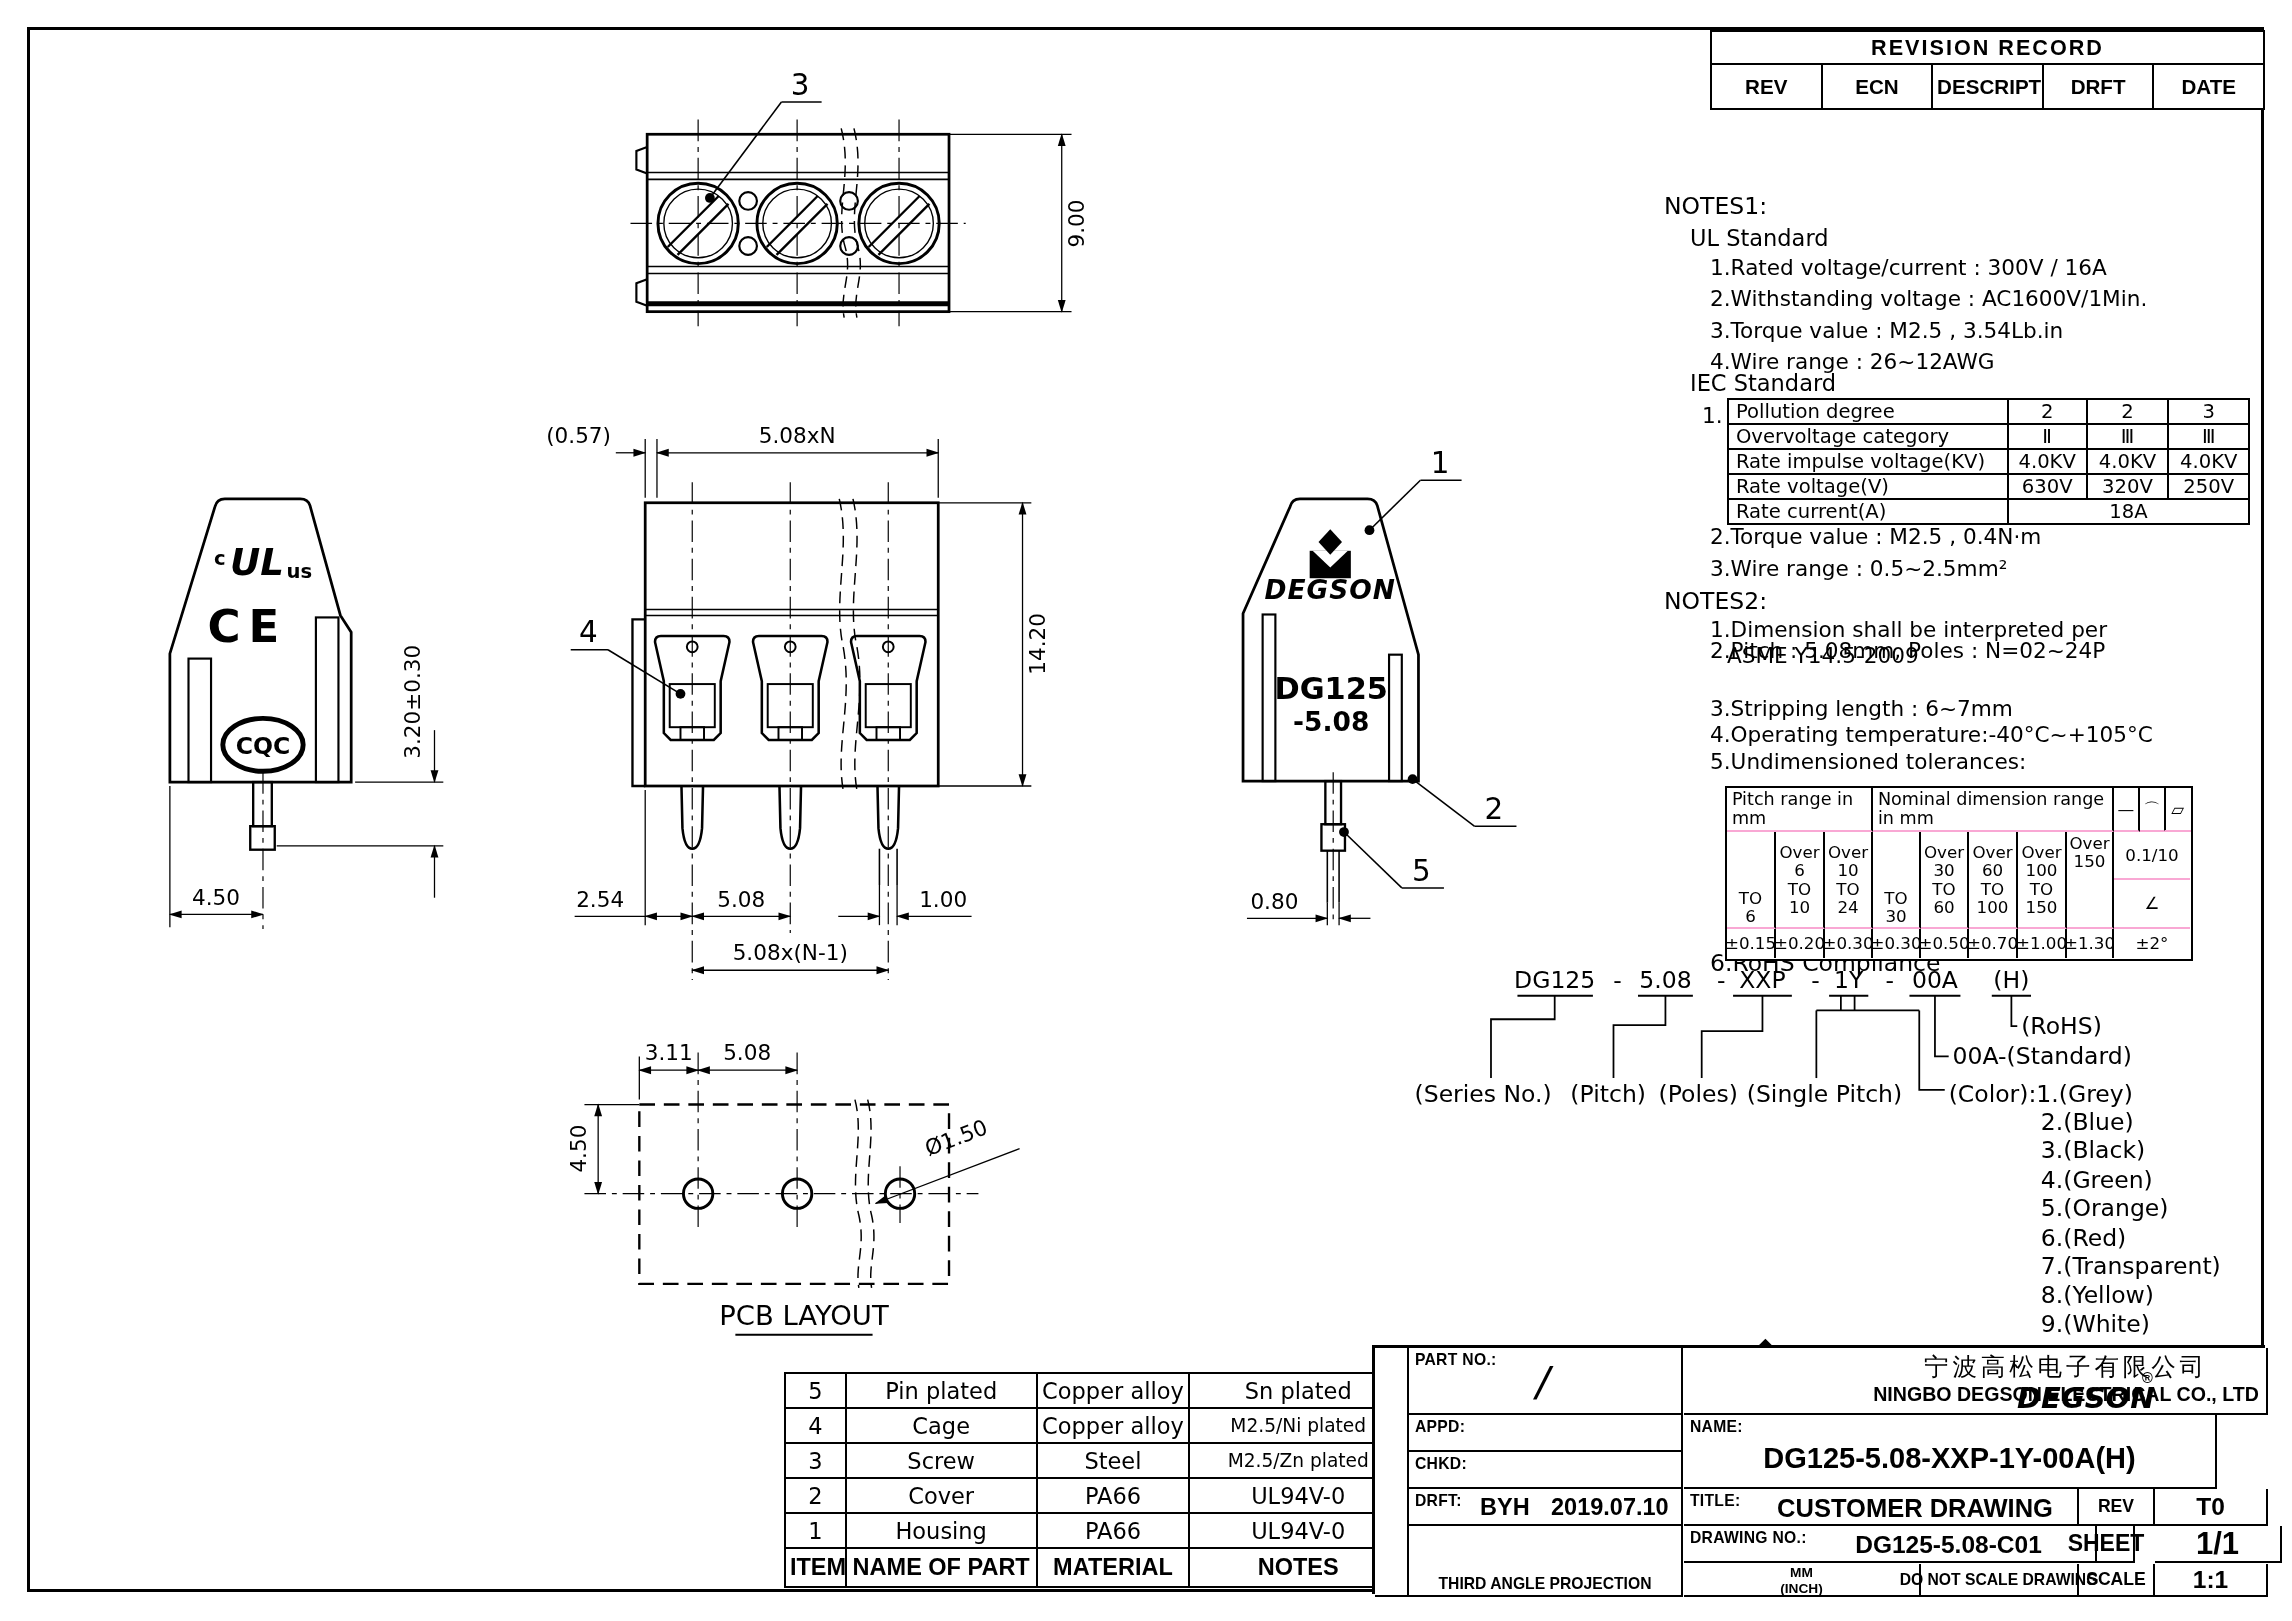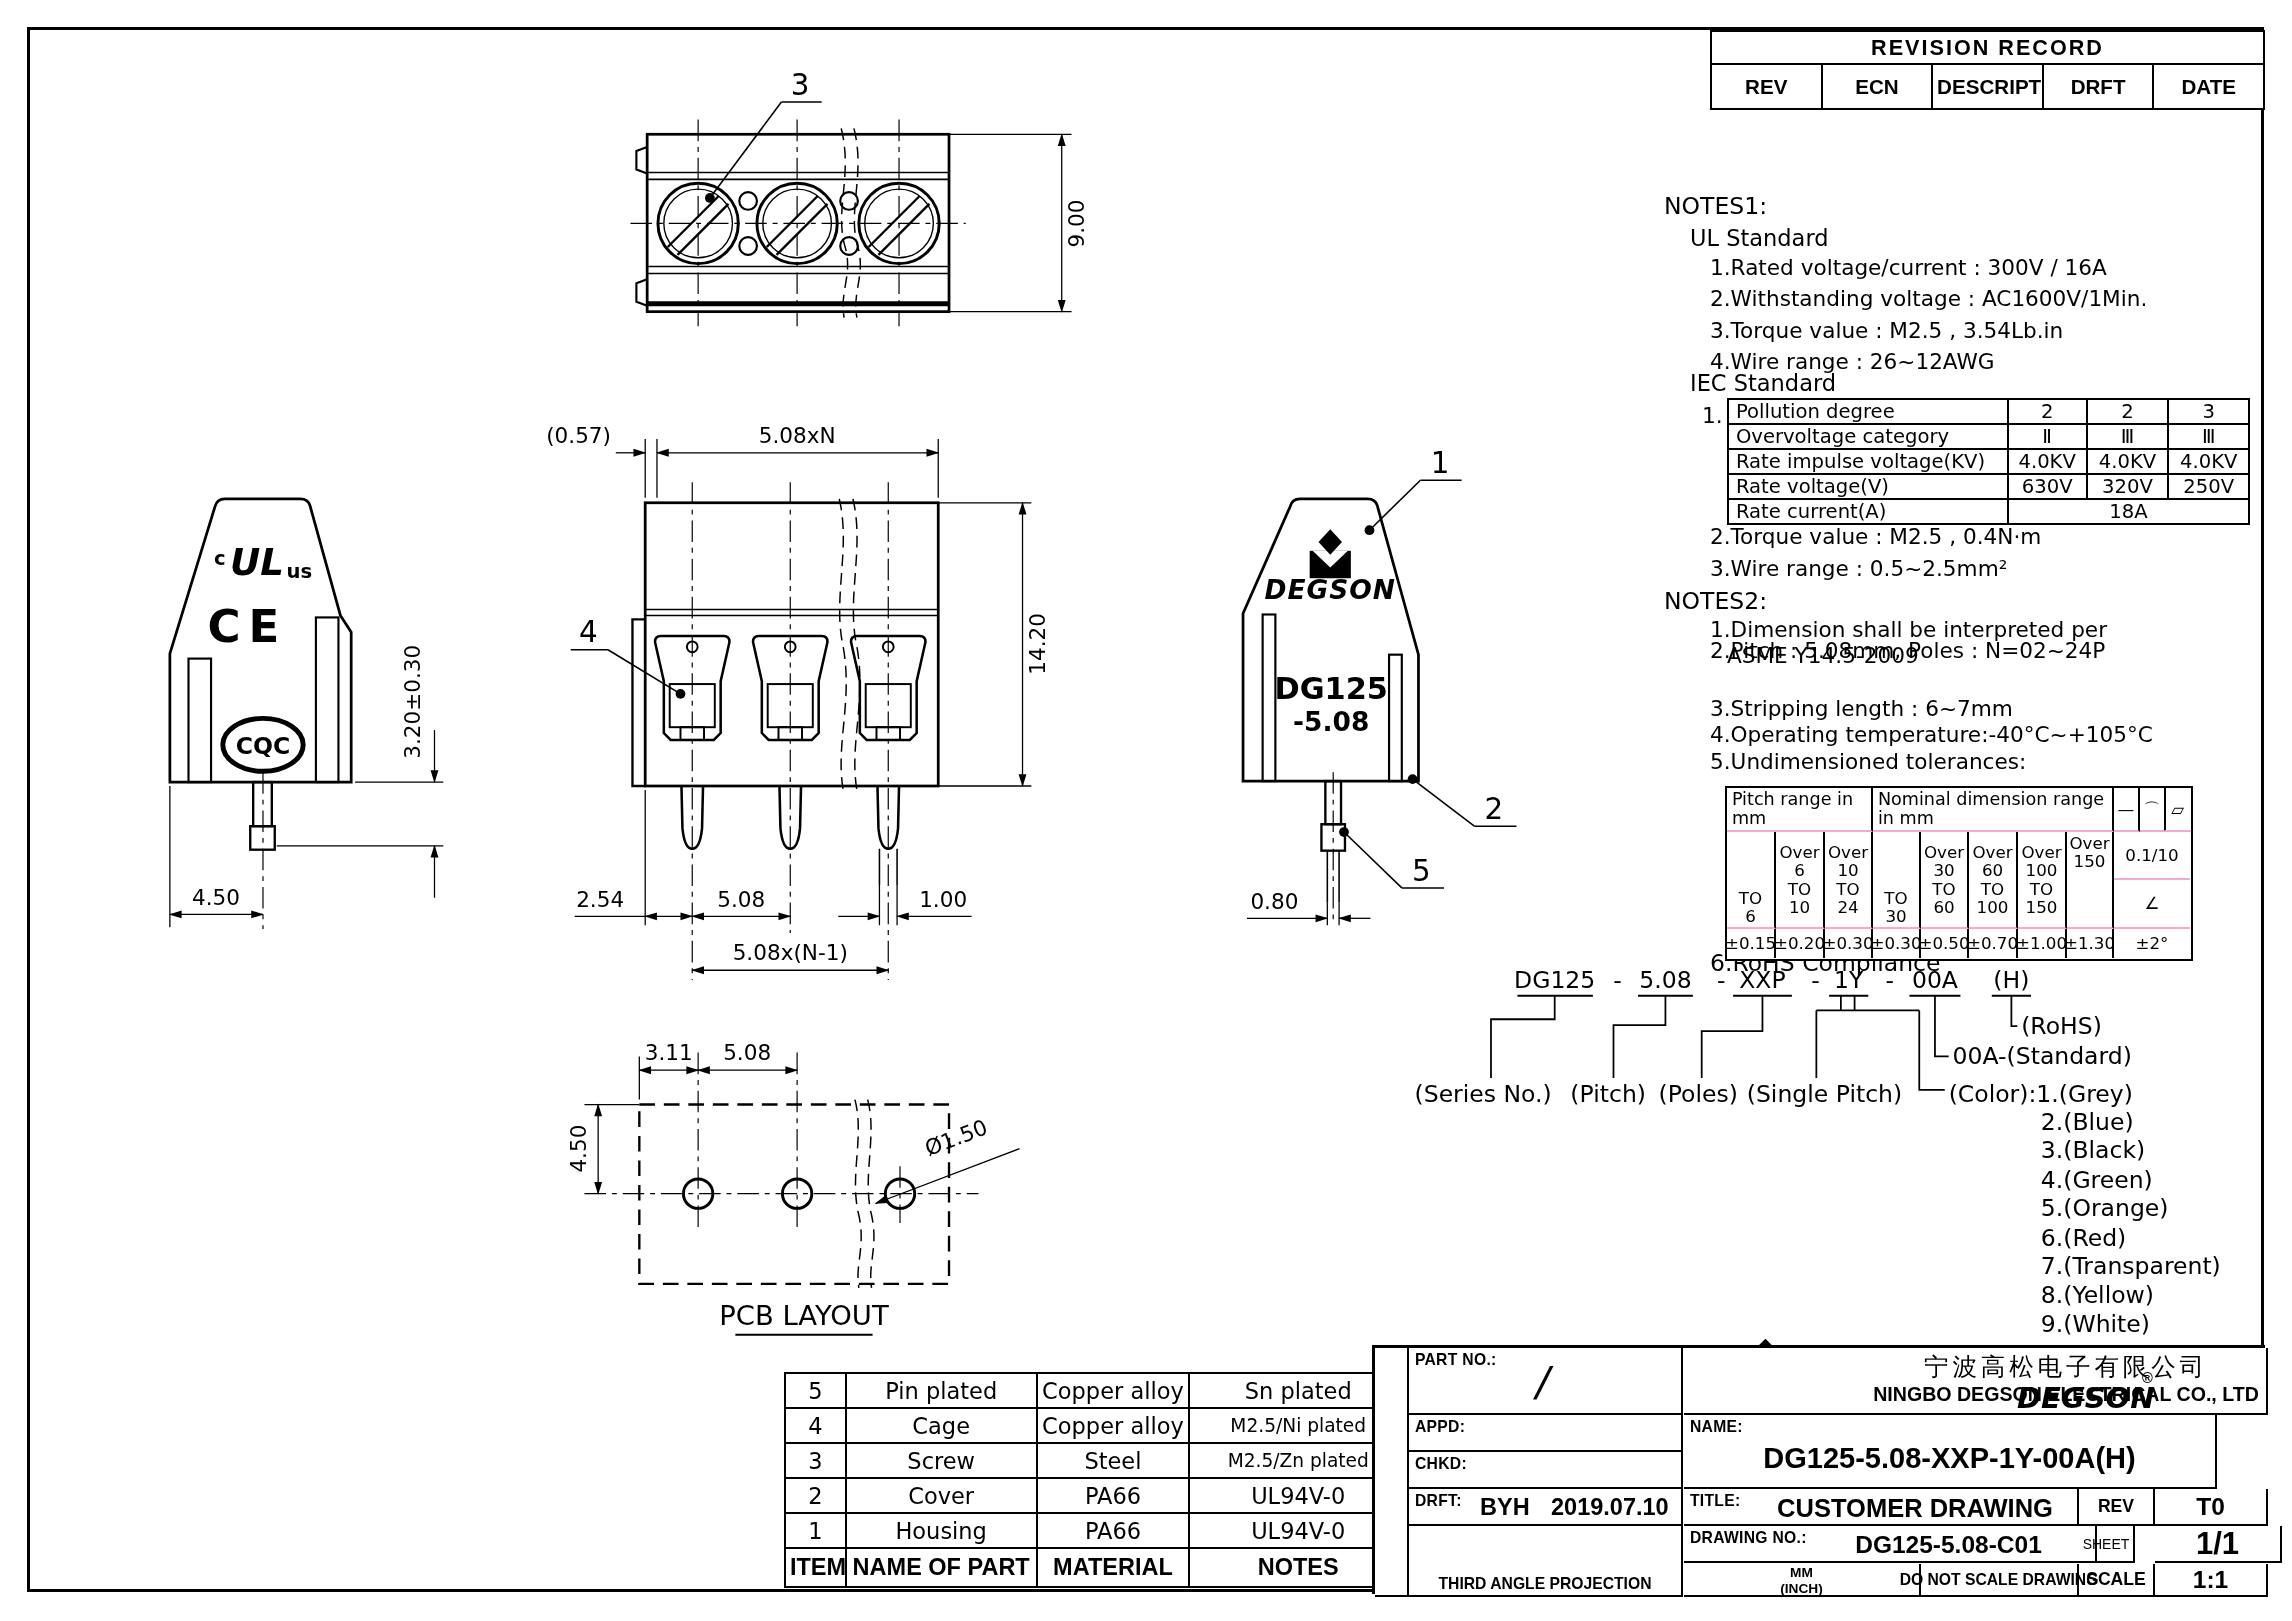--- a/index.html
+++ b/index.html
@@ -569,21 +569,21 @@
     <div class="c" style="left:309px;top:141px;width:395px;height:37px">
       <span class="lab">TITLE:</span>
       <span style="position:absolute;left:69px;right:0;top:4.9px;text-align:center;font-size:25.5px;font-weight:bold">CUSTOMER DRAWING</span>
     </div>
     <div class="c" style="left:704px;top:141px;width:76px;height:37px;display:flex;align-items:center;justify-content:center;font-size:17.6px;font-weight:bold">REV</div>
     <div class="c" style="left:780px;top:141px;width:113px;height:37px;display:flex;align-items:center;justify-content:center;font-size:24.5px;font-weight:bold">T0</div>
     <div class="c" style="left:309px;top:178px;width:413px;height:37px">
       <span class="lab">DRAWING NO.:</span>
       <span style="position:absolute;left:118px;right:0;top:4.9px;text-align:center;font-size:24.5px;font-weight:bold">DG125-5.08-C01</span>
     </div>
-    <div class="c" style="left:704px;top:178px;width:56px;height:37px;display:flex;align-items:center;justify-content:center;font-size:14px;font-weight:normal">SHEET</div>
+    <div class="c" style="left:704px;top:178px;width:56px;height:37px;display:flex;align-items:center;justify-content:center;font-size:23px;font-weight:bold">SHEET</div>
     <div class="c" style="left:780px;top:178px;width:127px;height:37px;display:flex;align-items:center;justify-content:center;font-size:31px;font-weight:bold">1/1</div>
     <div class="c" style="left:309px;top:216px;width:237px;height:33px">
       <span style="position:absolute;left:0;right:0;top:1px;text-align:center;font-size:13.7px;font-weight:bold">MM</span>
       <span style="position:absolute;left:0;right:0;top:16.7px;text-align:center;font-size:13.7px;font-weight:bold">(INCH)</span>
     </div>
     <div class="c" style="left:546px;top:216px;width:158px;height:33px;display:flex;align-items:center;justify-content:center;font-size:15.7px;font-weight:bold;white-space:nowrap">DO NOT SCALE DRAWING</div>
     <div class="c" style="left:704px;top:216px;width:76px;height:33px;display:flex;align-items:center;justify-content:center;font-size:17.6px;font-weight:bold">SCALE</div>
     <div class="c" style="left:780px;top:216px;width:113px;height:33px;display:flex;align-items:center;justify-content:center;font-size:24.5px;font-weight:bold">1:1</div>
   </div>
 </div>

